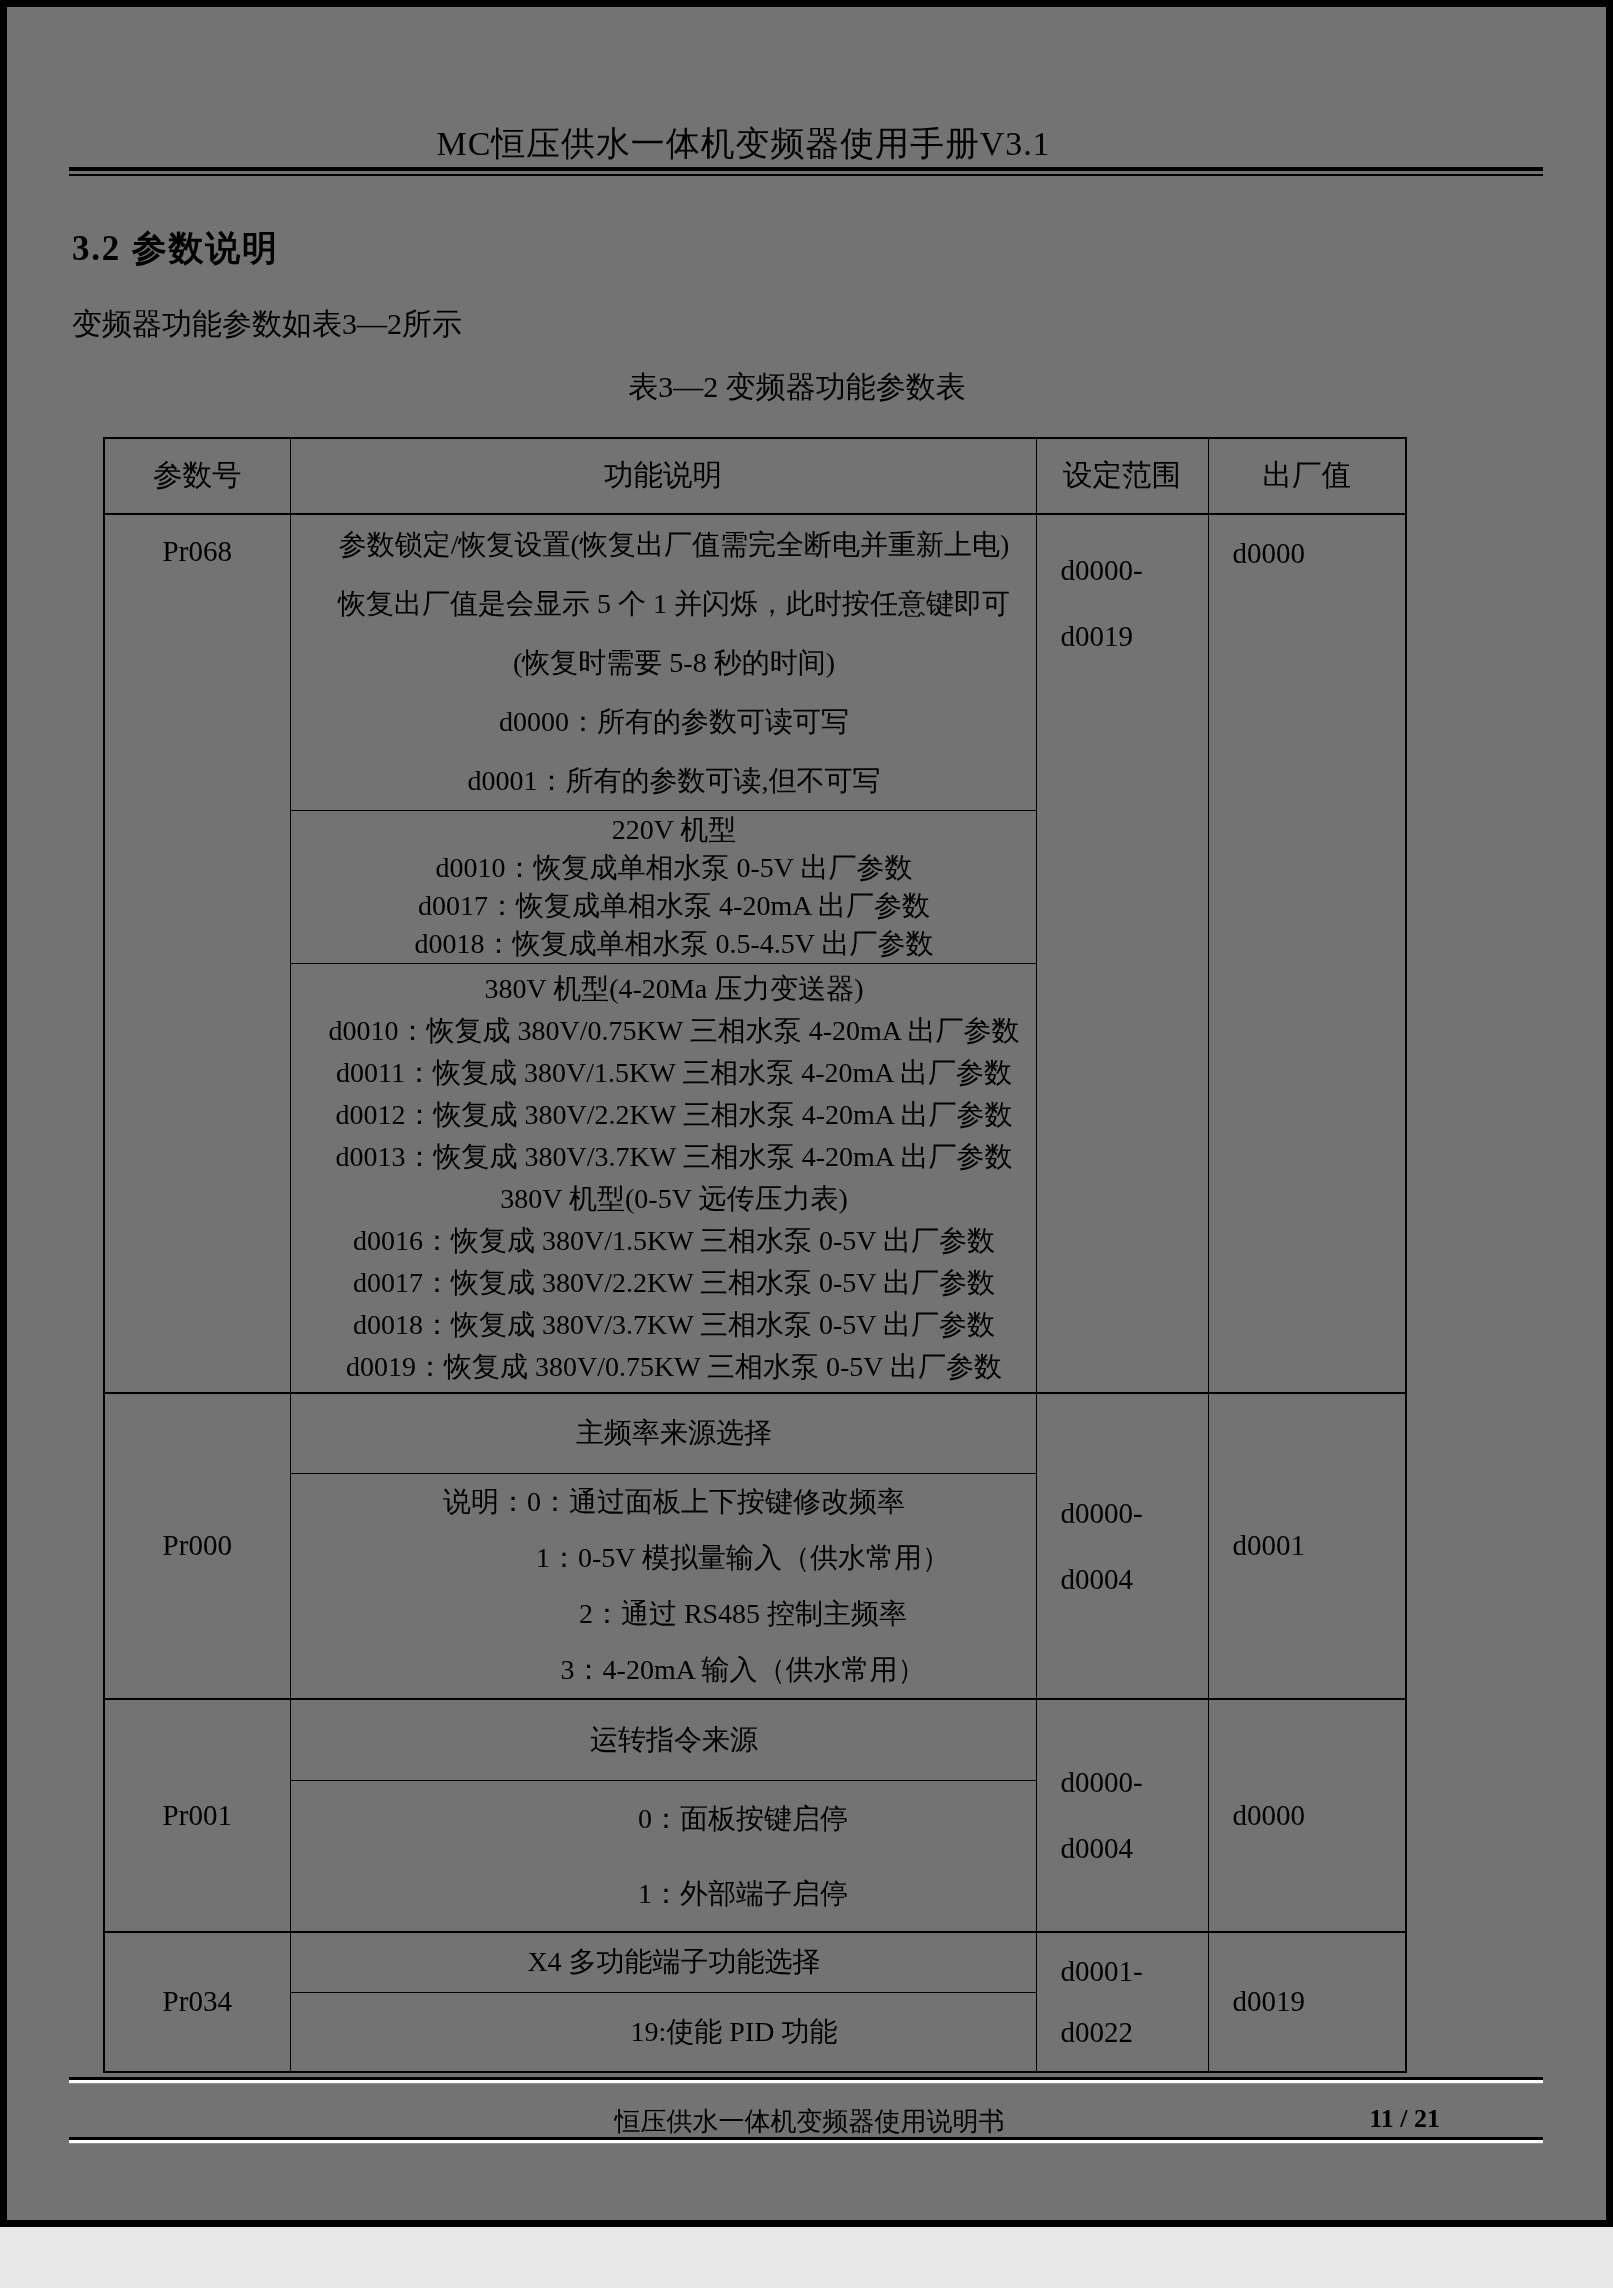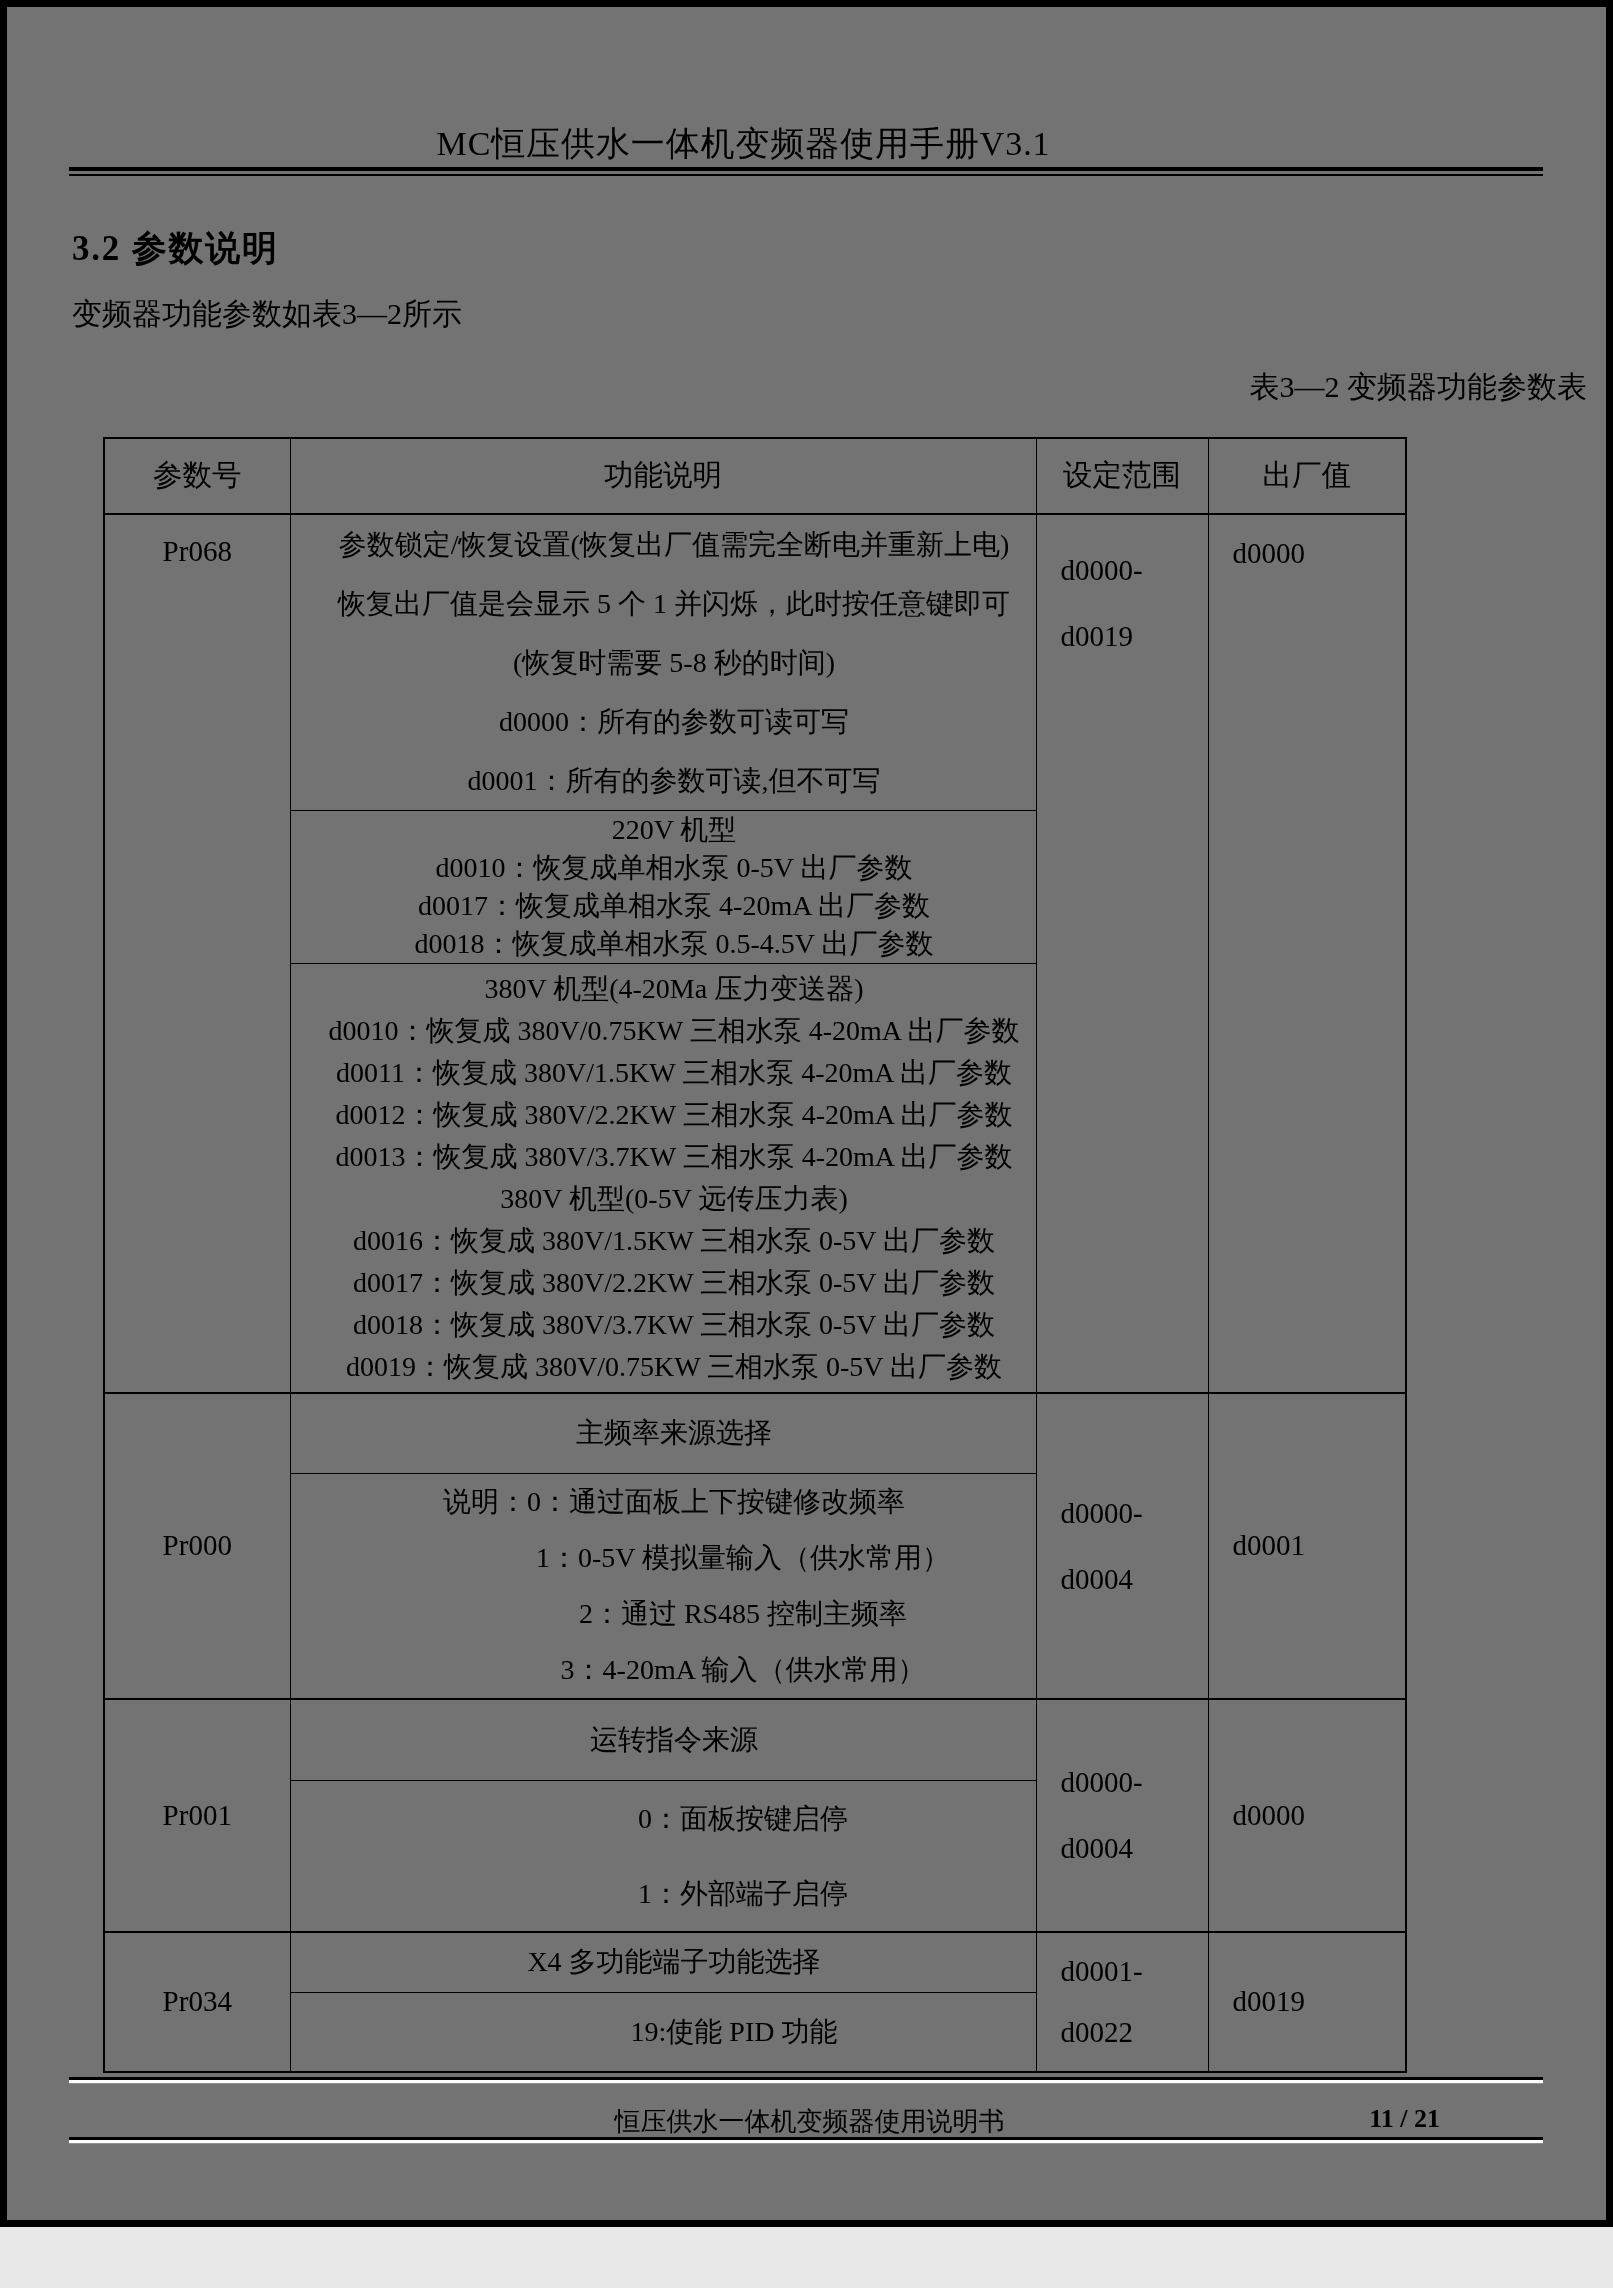--- a/index.html
+++ b/index.html
@@ -9,22 +9,22 @@
     font-family:"Liberation Serif","DejaVu Serif",serif;overflow:hidden;
   }
   .abs{position:absolute;}
   
   .doc-title{top:118px;left:0;width:1473px;text-align:center;font-size:34px;line-height:37px;letter-spacing:0.9px;}
   .head-rule{top:160px;left:62px;width:1474px;}
   .head-rule .r1{height:3.7px;background:#000;}
   .head-rule .r2{height:1.8px;background:#000;margin-top:3.7px;}
   
   .section-heading{top:218px;left:65px;font-size:35px;font-weight:bold;letter-spacing:1.8px;}
-  .intro-text{top:287px;left:65px;font-size:30px;}
-  .table-caption{top:360px;left:0;width:1580px;text-align:right;font-size:30px;}
+  .intro-text{top:297px;left:65px;font-size:30px;}
+  .table-caption{top:360px;left:0;width:1580px;text-align:center;font-size:30px;}
   
   .ptable-wrap{top:406px;left:96px;}
   table.ptable{border-collapse:collapse;table-layout:fixed;width:1301px;border:2.8px solid #000;margin-top:24px;}
   .ptable th,.ptable td{border:1.8px solid #000;padding:0;vertical-align:middle;font-weight:normal;}
   .ptable th{font-size:29.5px;text-align:center;border-bottom-width:2.8px;}
   .gend{border-bottom-width:2.8px !important;}
   td.param{ text-align:center;font-size:29px;}
   td.param.vtop{vertical-align:top;padding-top:20px;}
   td.desc{padding-left:22px;font-size:28px;text-align:center;}
   td.desc .ln{white-space:nowrap;overflow:visible;}

